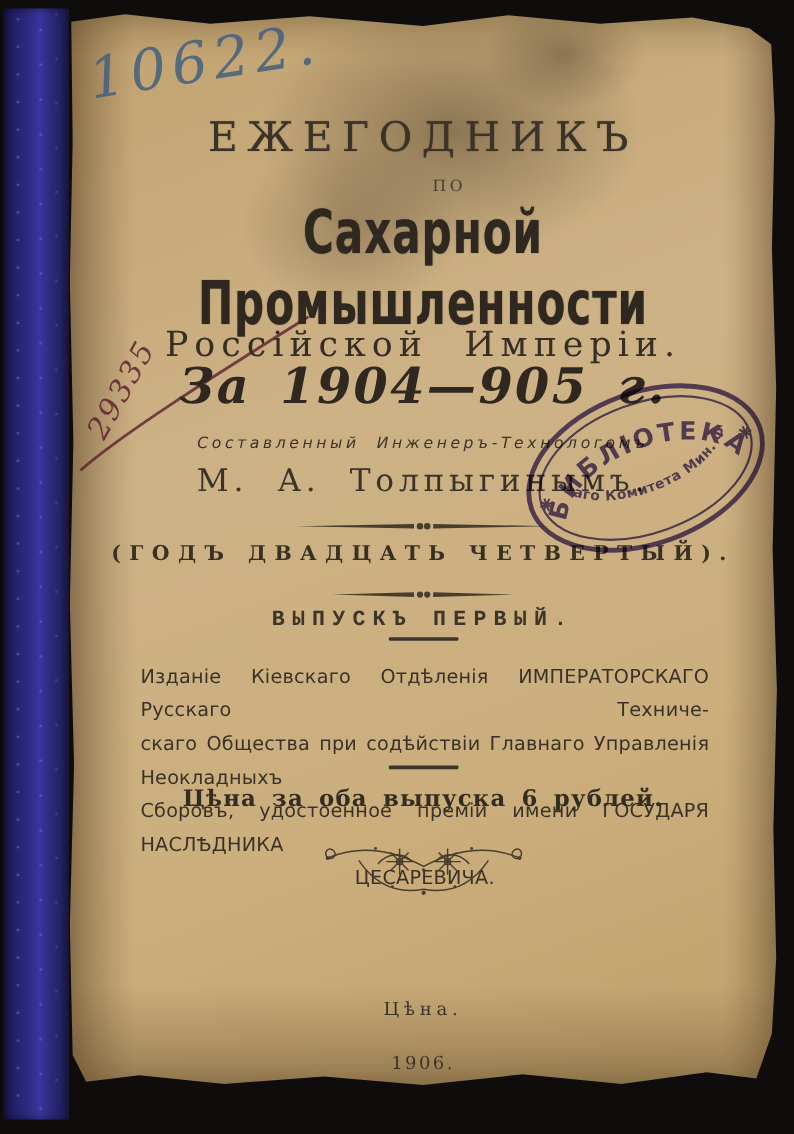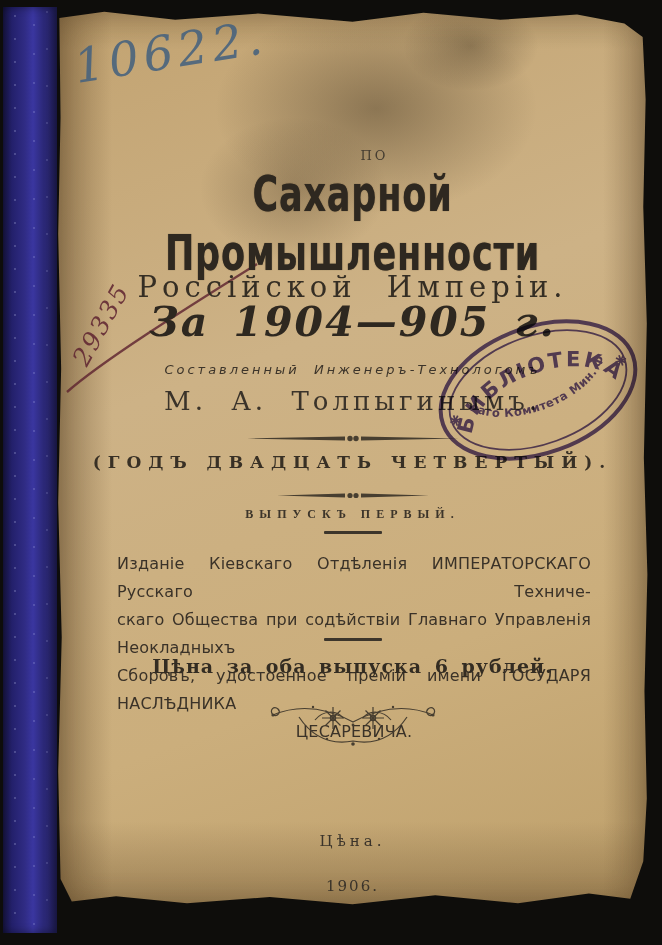--- a/index.html
+++ b/index.html
@@ -57,21 +57,21 @@
   .t-industry{top:160px;font-size:45px;font-weight:bold;font-family:"DejaVu Sans",sans-serif;letter-spacing:1px;color:#2e2820;text-shadow:0 0 1px rgba(40,32,20,.7);}
   .t-industry span{display:inline-block;transform:scale(.78,1.12);transform-origin:center;}
   .t-empire{top:260px;font-size:29px;letter-spacing:5px;word-spacing:16px;color:#352e24;}
   .t-years{top:288px;font-size:41px;font-weight:bold;font-style:italic;letter-spacing:2px;word-spacing:8px;color:#2e2820;}
   .t-compiled{top:352px;font-size:13px;font-style:italic;letter-spacing:3px;word-spacing:7px;color:#3c342a;font-family:"DejaVu Sans",sans-serif;}
   .t-author{top:376px;font-size:26px;letter-spacing:4px;word-spacing:12px;color:#3a332a;}
   .divider{position:absolute;left:0;right:0;display:flex;justify-content:center;}
   .d1{top:424px;}
   .d2{top:481px;}
   .t-god{top:442px;font-size:17px;font-weight:bold;letter-spacing:7px;color:#38302575;color:#383025;text-align:center;}
-  .t-issue{top:497px;font-size:12px;font-weight:bold;letter-spacing:6px;color:#3d352a;font-family:Liberation Serif, serif;}
+  .t-issue{top:497px;font-size:18px;font-weight:bold;letter-spacing:6px;color:#3d352a;font-family:Liberation Mono, monospace;}
   .rule{position:absolute;left:50%;width:58px;height:3px;background:#3c352b;transform:translateX(-50%);border-radius:1px;}
   .r1{top:521px;}
   .r2{top:628px;}
   .paragraph{
     position:absolute;left:60px;width:474px;top:540px;
     font-family:"DejaVu Sans",sans-serif;font-size:16px;line-height:28px;
     color:#3a3228;letter-spacing:.2px;
   }
   .paragraph .just{text-align:justify;text-align-last:justify;}
   .paragraph .last{text-align:center;}
@@ -98,20 +98,21 @@
 
   <div class="paper">
 
     <div class="hand-number">10622.</div>
 
     <svg class="strike-svg" width="240" height="170">
       <path d="M10,142 C 44,112 120,64 200,14" stroke="#5e2330" stroke-width="2.4" fill="none" opacity="0.82"></path>
     </svg>
     <div class="hand-struck">29335</div>
 
+    <div class="center t-annual">ЕЖЕГОДНИКЪ</div>
 
     <div class="center t-po">ПО</div>
 
     <div class="center t-industry">
       <span>Сахарной Промышленности</span>
     </div>
 
     <div class="center t-empire">Россійской Имперіи.</div>
 
     <div class="center t-years">За 1904—905 г.</div>

